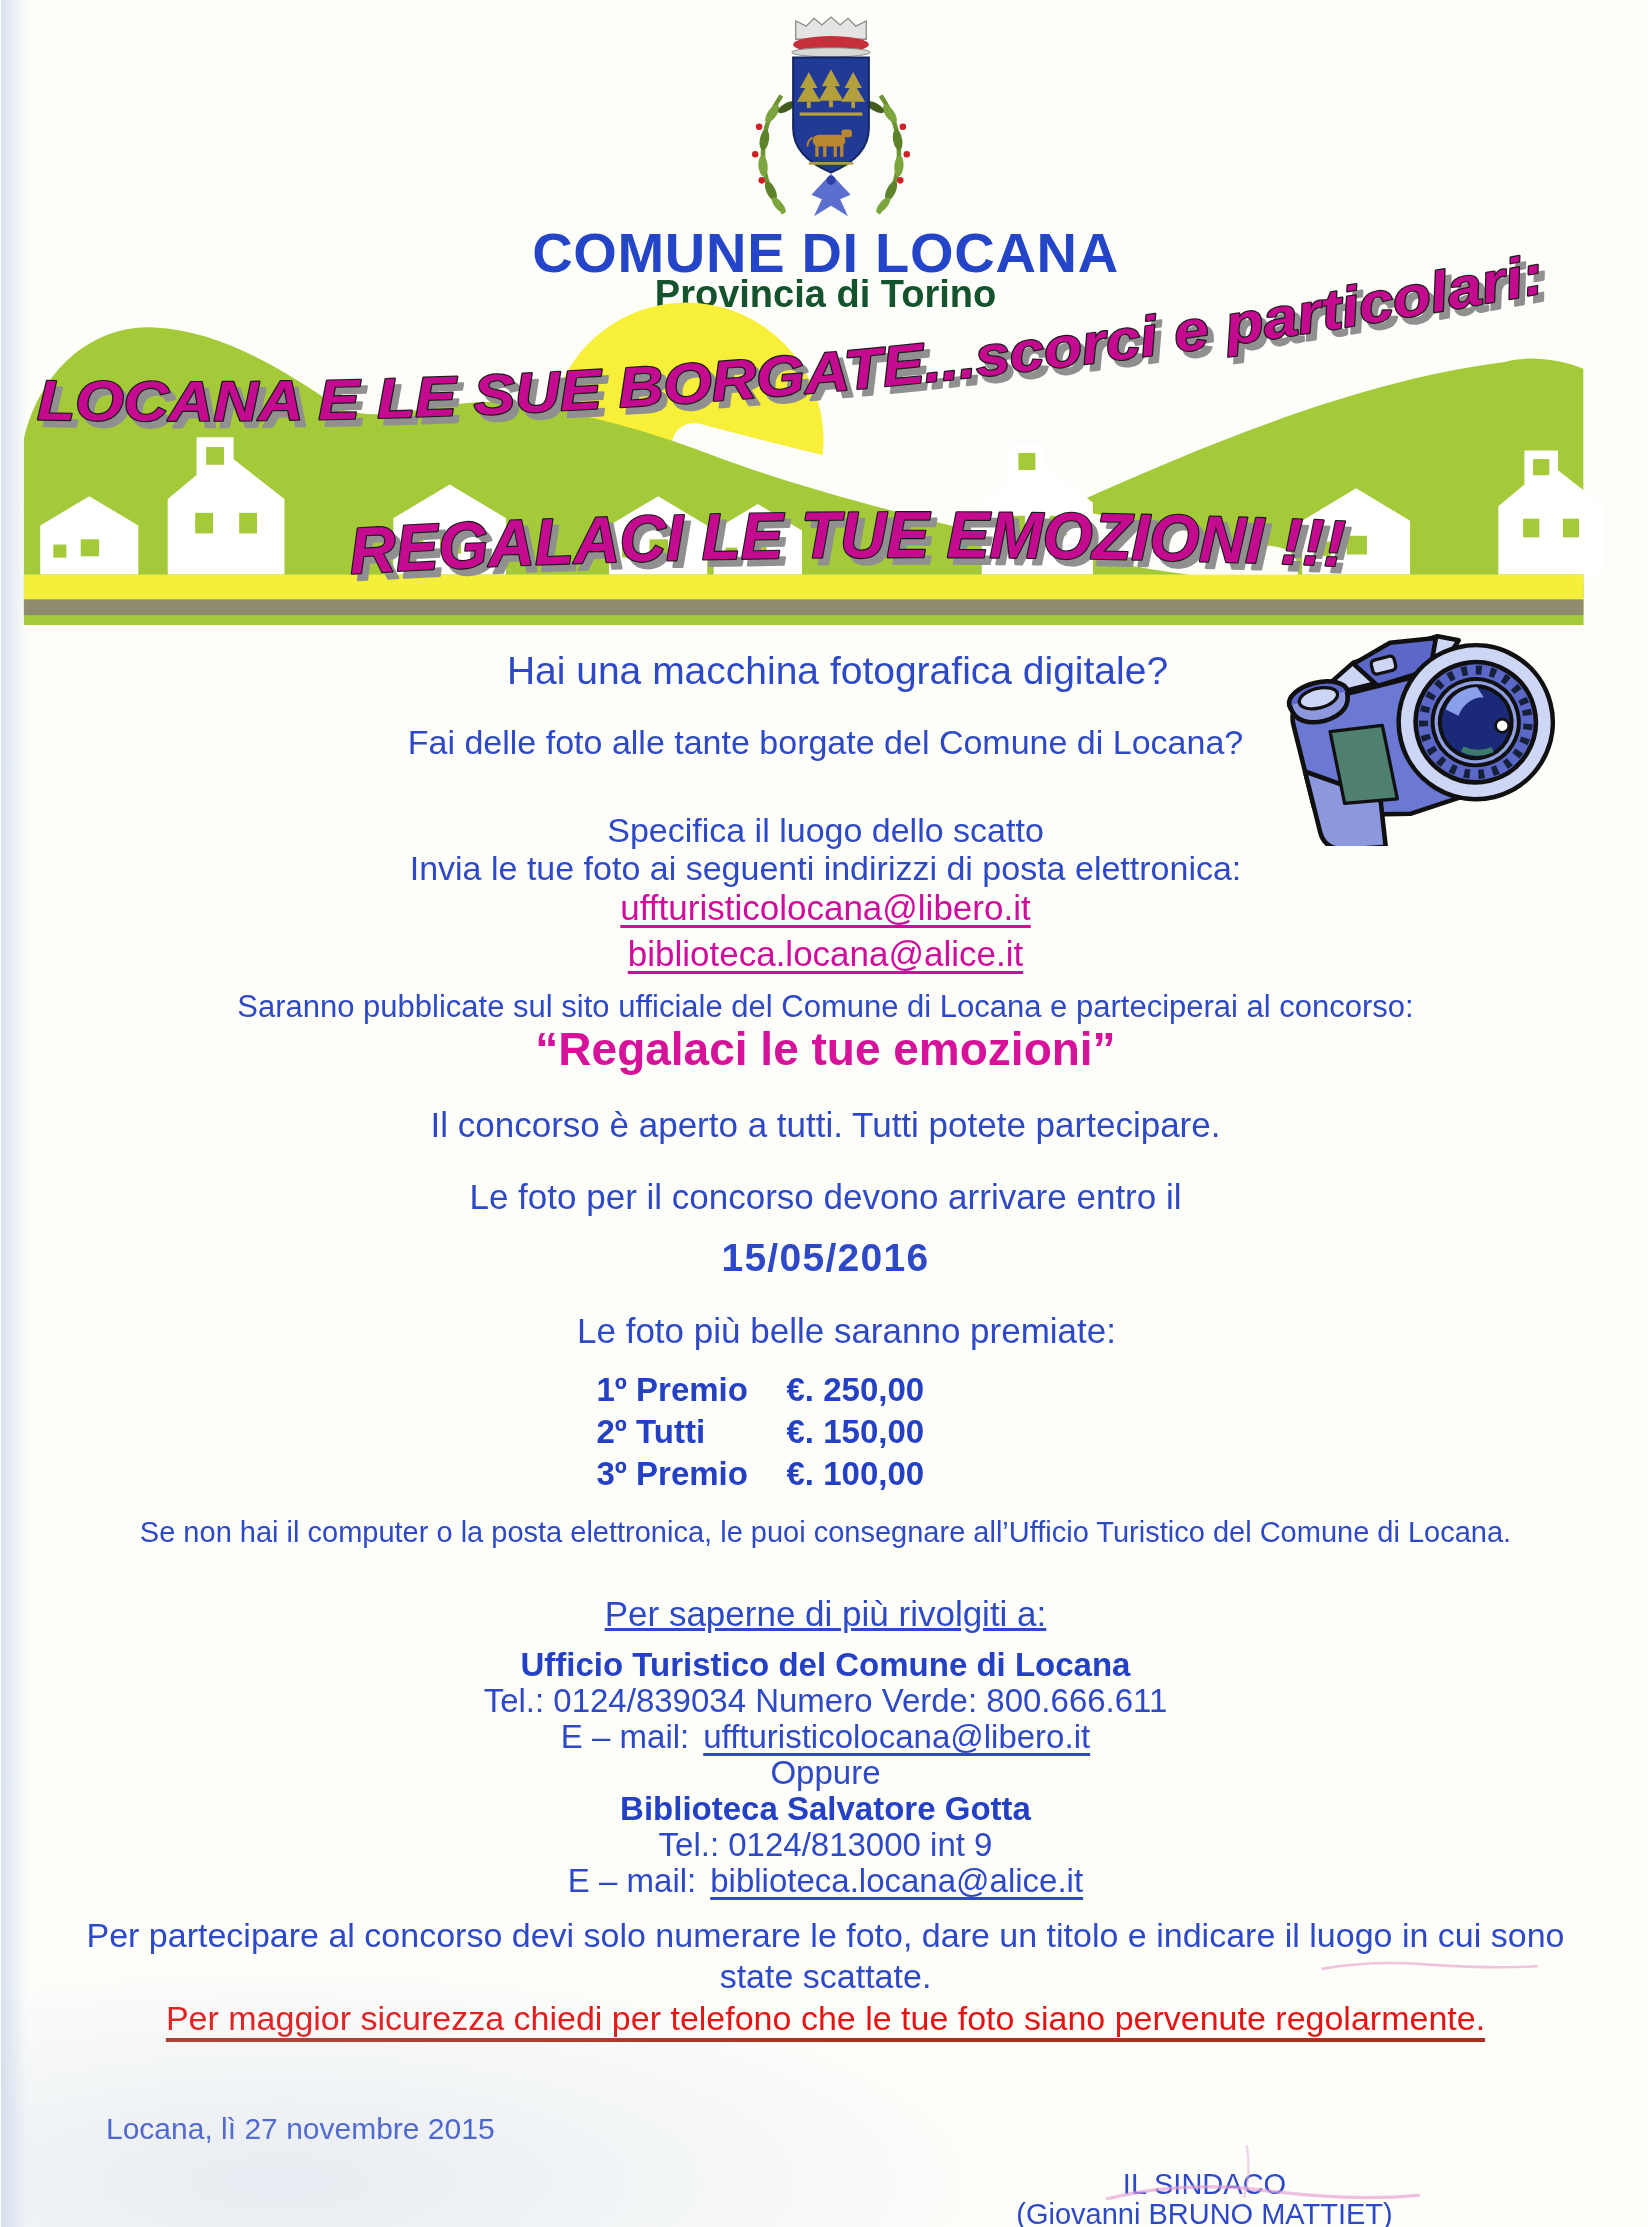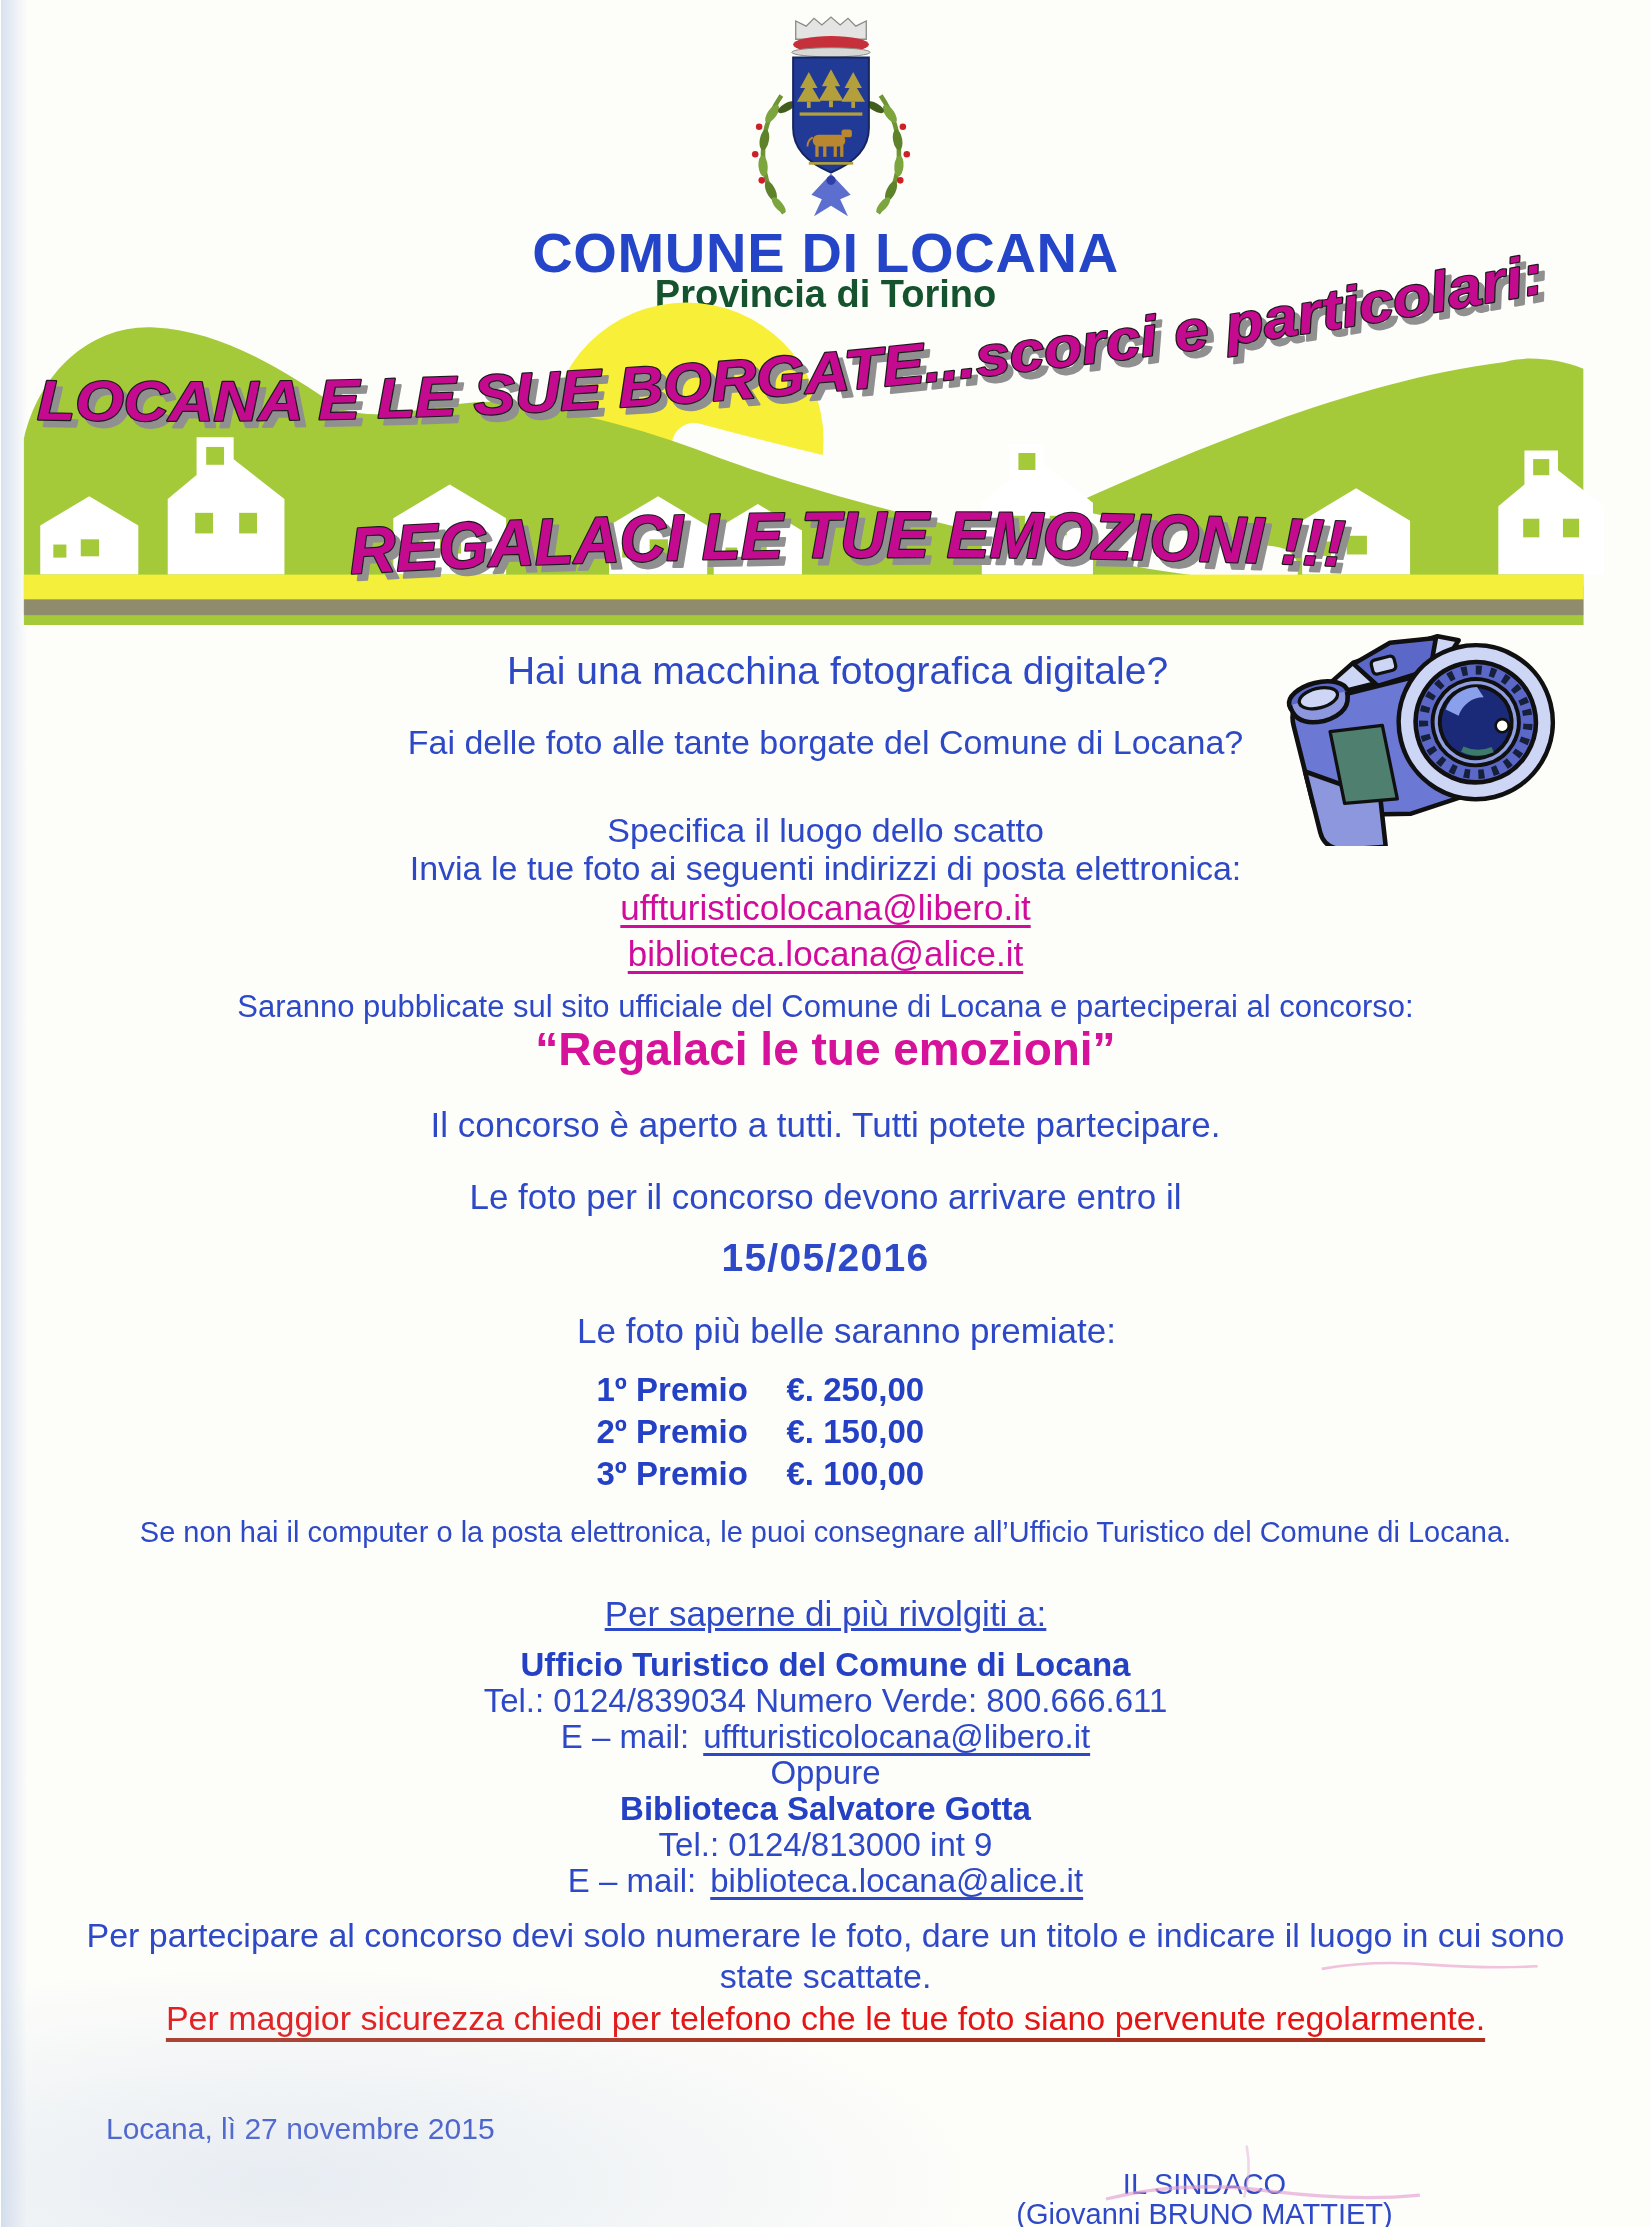--- a/index.html
+++ b/index.html
@@ -231,21 +231,21 @@
   <div class="abs c deadline-intro blue">Le foto per il concorso devono arrivare entro il</div>
   <div class="abs c deadline-date blue">15/05/2016</div>
   <div class="abs c premiate blue">Le foto più belle saranno premiate:</div>
 
   <div class="abs prizes">
     <div class="prize-row">
       <span class="prize-rank">1º Premio</span>
       <span class="prize-amount">€. 250,00</span>
     </div>
     <div class="prize-row">
-      <span class="prize-rank">2º Premio</span>
+      <span class="prize-rank">2º Tutti</span>
       <span class="prize-amount">€. 150,00</span>
     </div>
     <div class="prize-row">
       <span class="prize-rank">3º Premio</span>
       <span class="prize-amount">€. 100,00</span>
     </div>
   </div>
 
   <div class="abs c nocomputer blue">Se non hai il computer o la posta elettronica, le puoi consegnare all’Ufficio Turistico del Comune di Locana.</div>
 

